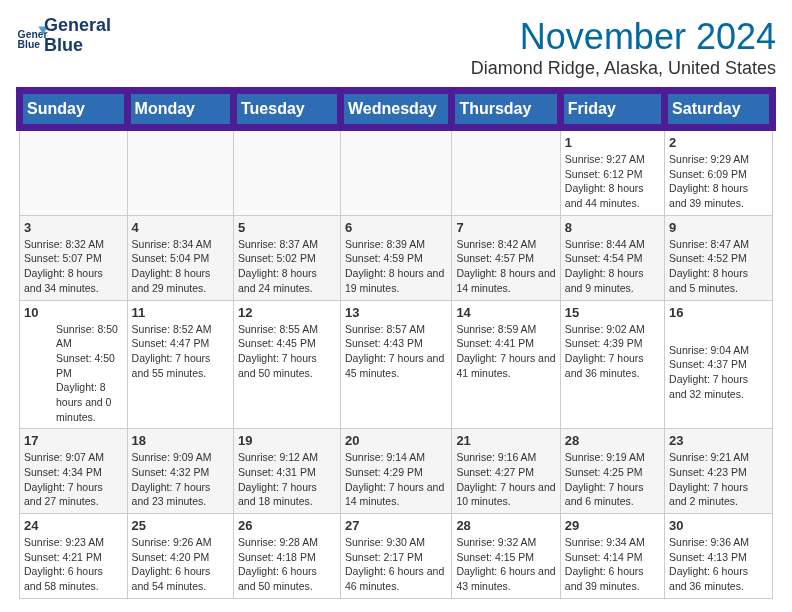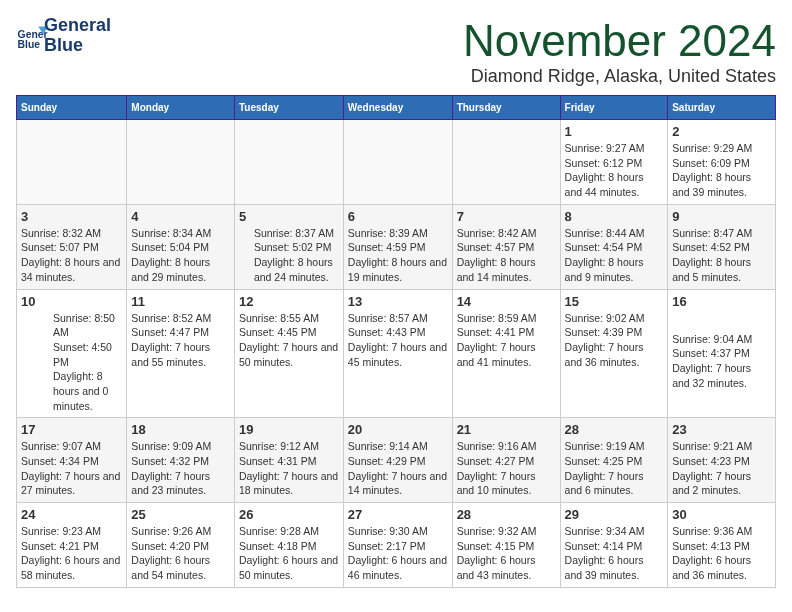--- a/index.html
+++ b/index.html
@@ -28,41 +28,41 @@
       line-height: 1.1;
     }
     .logo-icon {
       width: 32px;
       height: 32px;
     }
     .title-area {
       text-align: right;
     }
     .month-title {
-      font-size: 44px;
+      font-size: 36px;
       font-weight: normal;
-      color: #14532d;
+      color: #0369a1;
     }
     .location-title {
       font-size: 18px;
       color: #333;
     }
     table {
       width: 100%;
       border-collapse: collapse;
       font-size: 11px;
     }
     thead tr th {
       background: #2e6db4;
       color: #fff;
       padding: 6px 4px;
       text-align: left;
-      font-size: 10px;
+      font-size: 16px;
       font-weight: bold;
-      border: 1px solid #4c1d95;
+      border: 7px solid #4c1d95;
     }
     tbody tr td {
       border: 1px solid #ccc;
       vertical-align: top;
       padding: 4px;
       width: 113px;
       min-height: 80px;
       background: #fff;
     }
     tbody tr:nth-child(even) td {
@@ -145,21 +145,21 @@
 Daylight: 8 hours and 34 minutes.</div>
         </td>
         <td>
           <span class="day-num">4</span>
           <div class="day-info" style="white-space: pre-line;">Sunrise: 8:34 AM
 Sunset: 5:04 PM
 Daylight: 8 hours and 29 minutes.</div>
         </td>
         <td>
           <span class="day-num">5</span>
-          <div class="day-info" style="white-space: pre-line; margin-left: 15px;">Sunrise: 8:37 AM
+          <div class="day-info" style="white-space: pre-line;">Sunrise: 8:37 AM
 Sunset: 5:02 PM
 Daylight: 8 hours and 24 minutes.</div>
         </td>
         <td>
           <span class="day-num">6</span>
           <div class="day-info" style="white-space: pre-line;">Sunrise: 8:39 AM
 Sunset: 4:59 PM
 Daylight: 8 hours and 19 minutes.</div>
         </td>
         <td>

